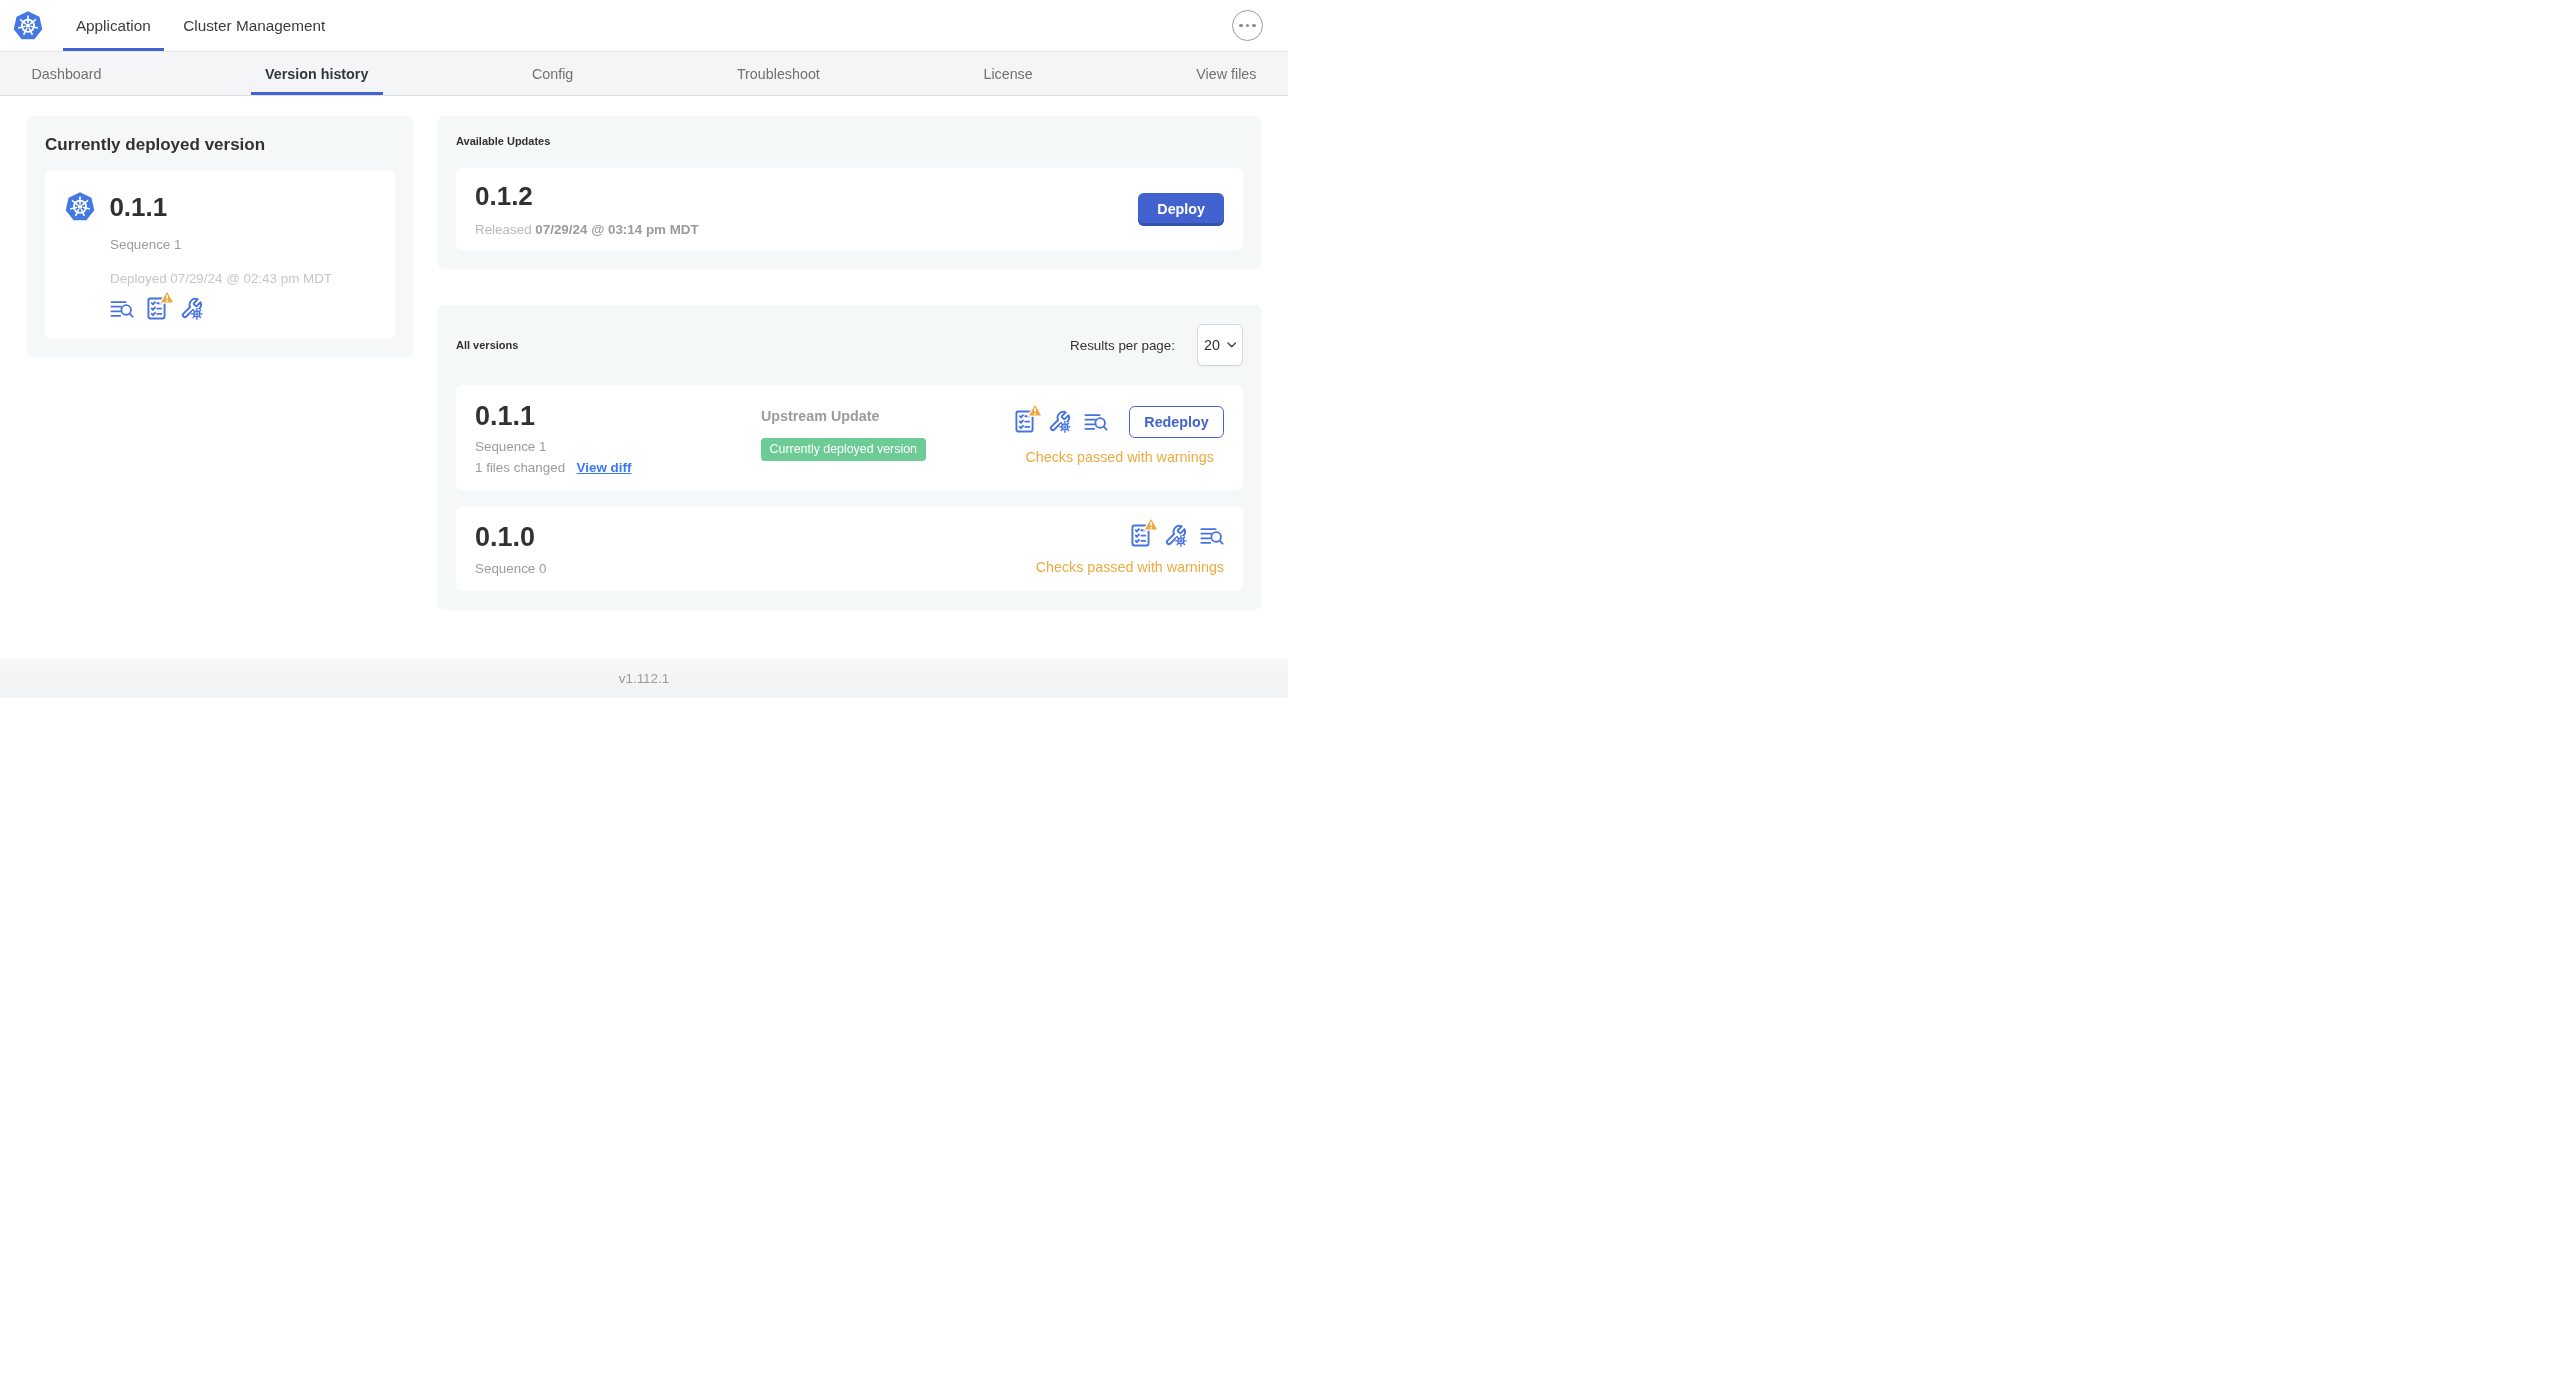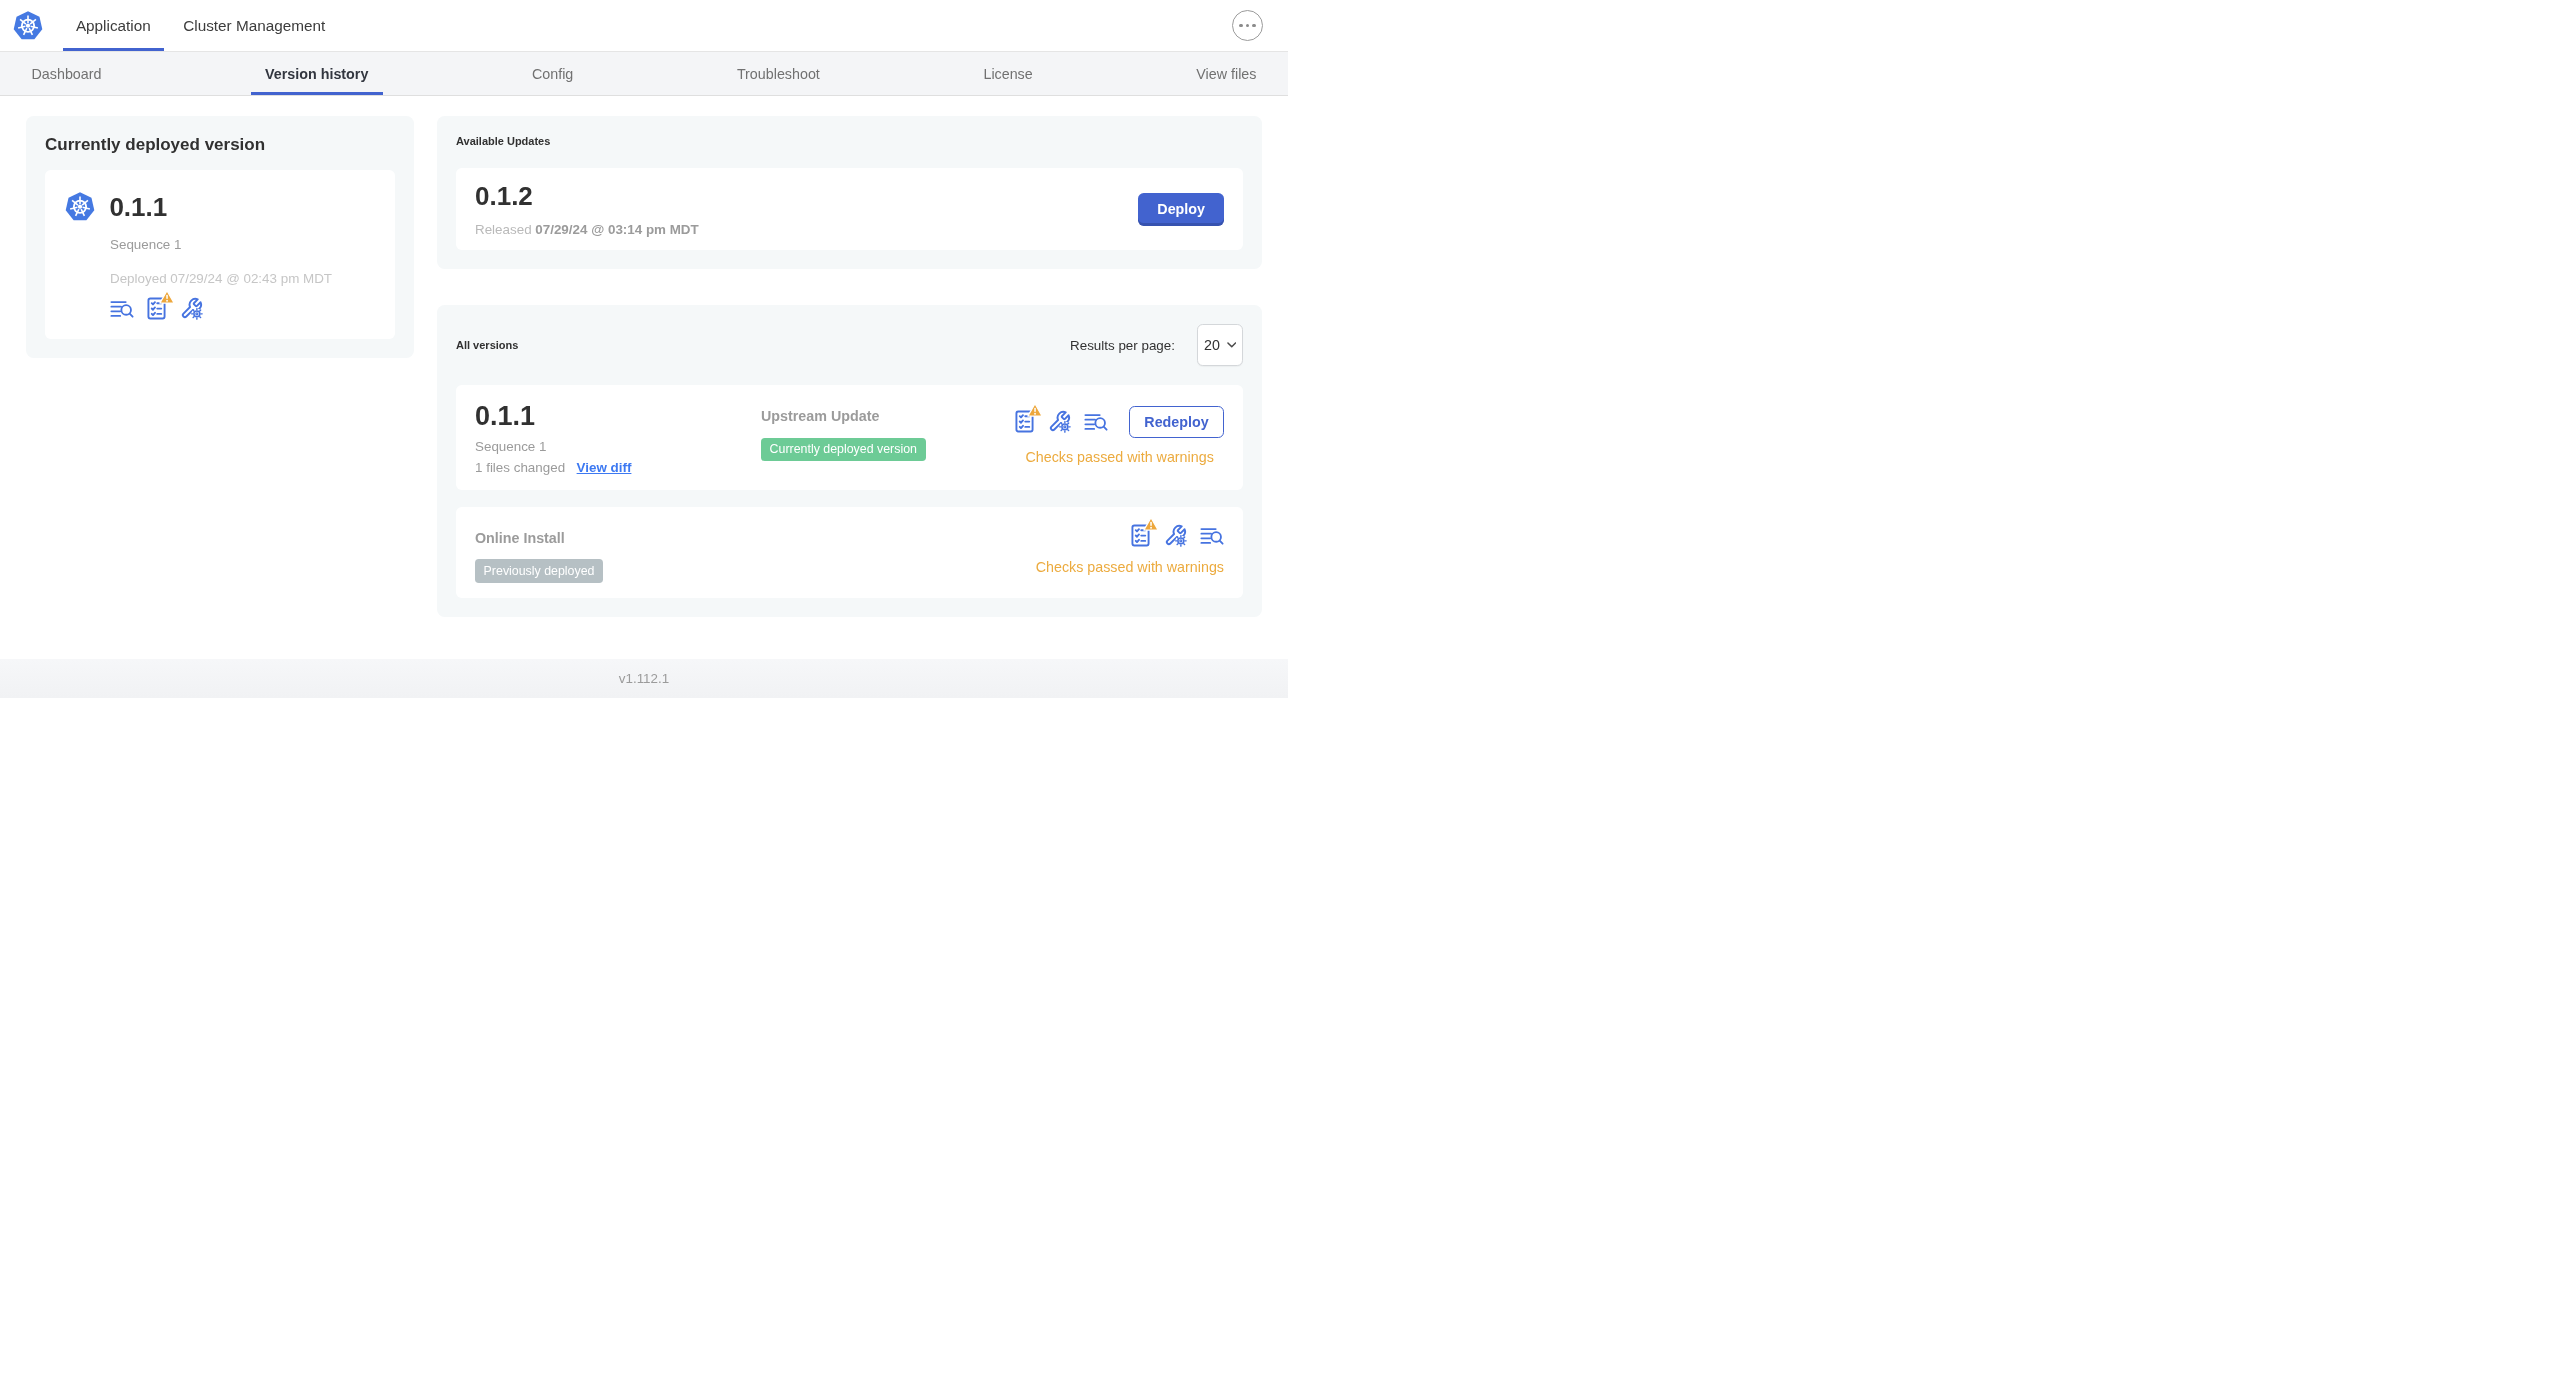--- a/index.html
+++ b/index.html
@@ -315,23 +315,23 @@
                   <use href="#i-diff"></use>
                 </svg>
             </span>
             <button class="btn-outline">Redeploy</button>
           </div>
           <div class="status-warn">Checks passed with warnings</div>
         </div>
       </div>
 
       <div class="inner-card vrow">
-        <div class="col-b">
-          <div class="source-type">Online Install</div>
-          <span class="badge gray">Previously deployed</span>
+        <div class="col-a">
+          <div class="row-version">0.1.0</div>
+          <div class="row-seq">Sequence 0</div>
         </div>
         <div class="col-c right">
           <div class="actions-line">
             <span class="icon-btn">
               <svg width="19" height="23" viewBox="0 0 20 24">
                   <use href="#i-checklist"></use>
                 </svg>
               <svg class="warn-overlay" width="16" height="14.3" viewBox="0 0 20 18">
                   <use href="#i-warn"></use>
                 </svg>

